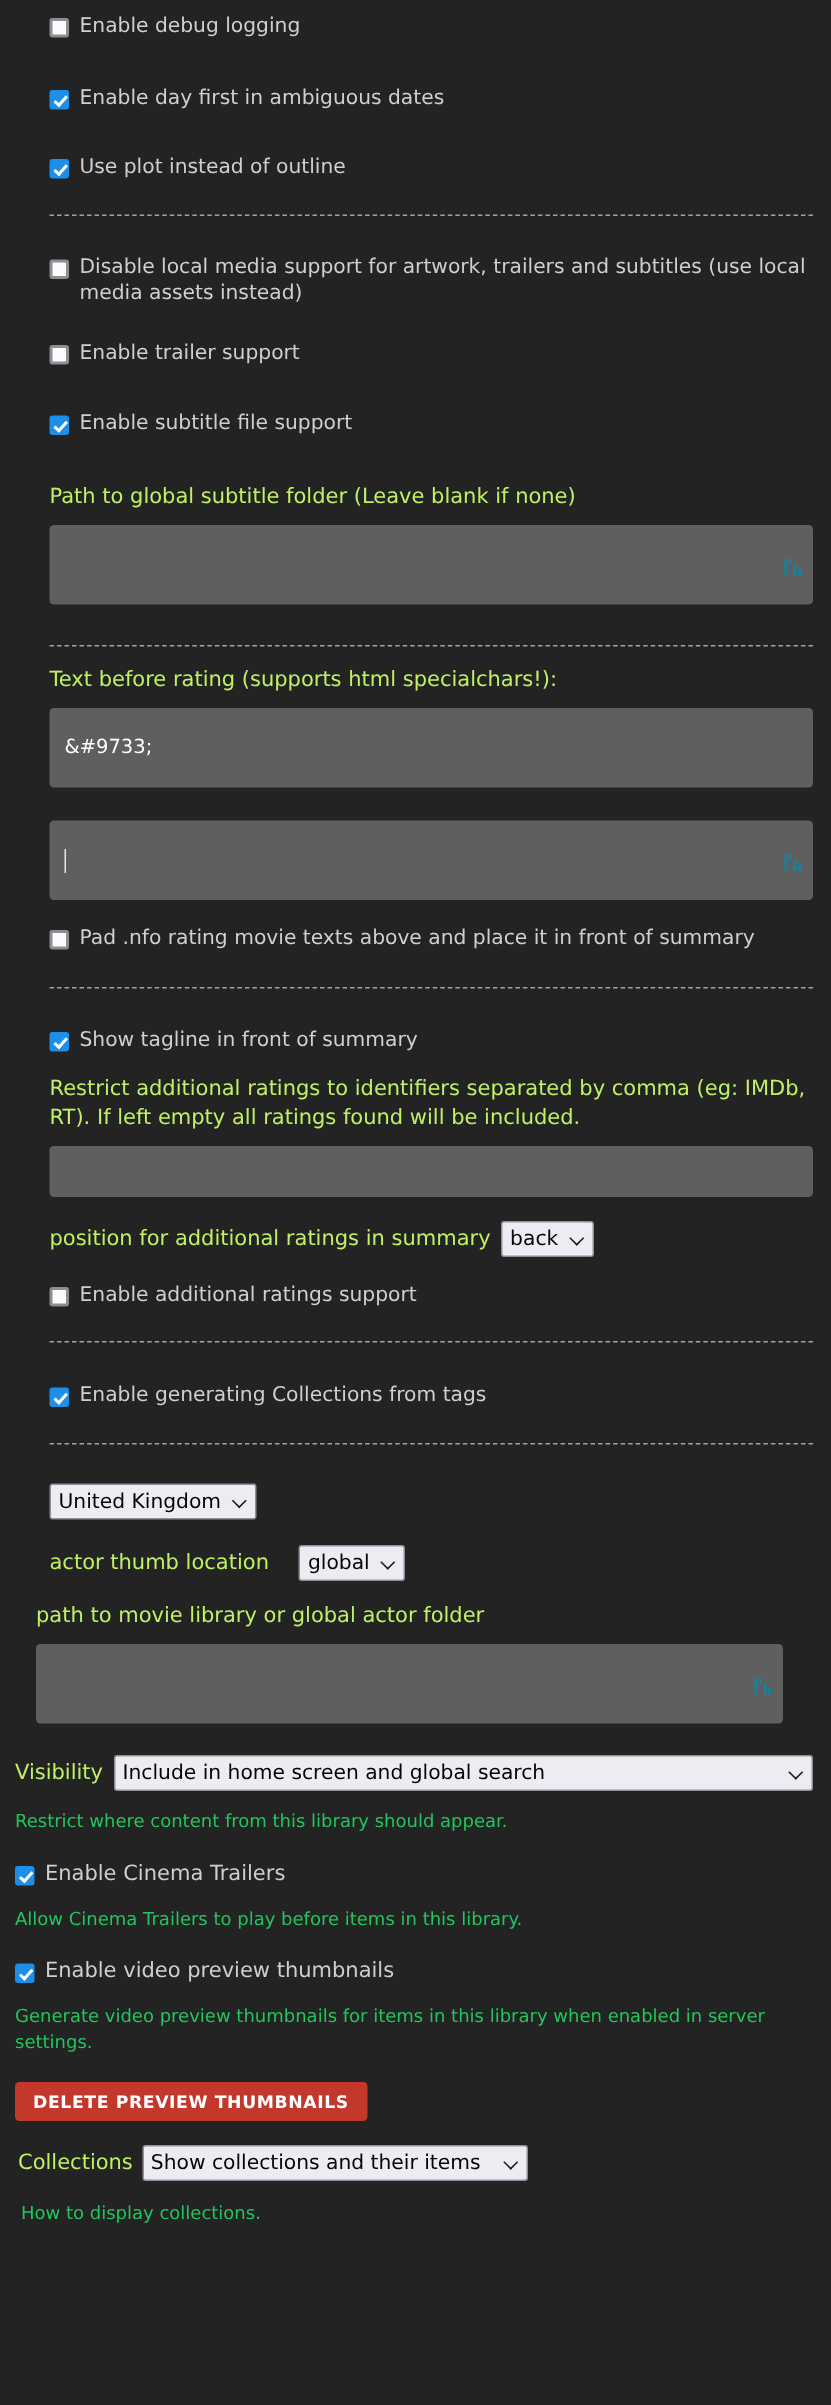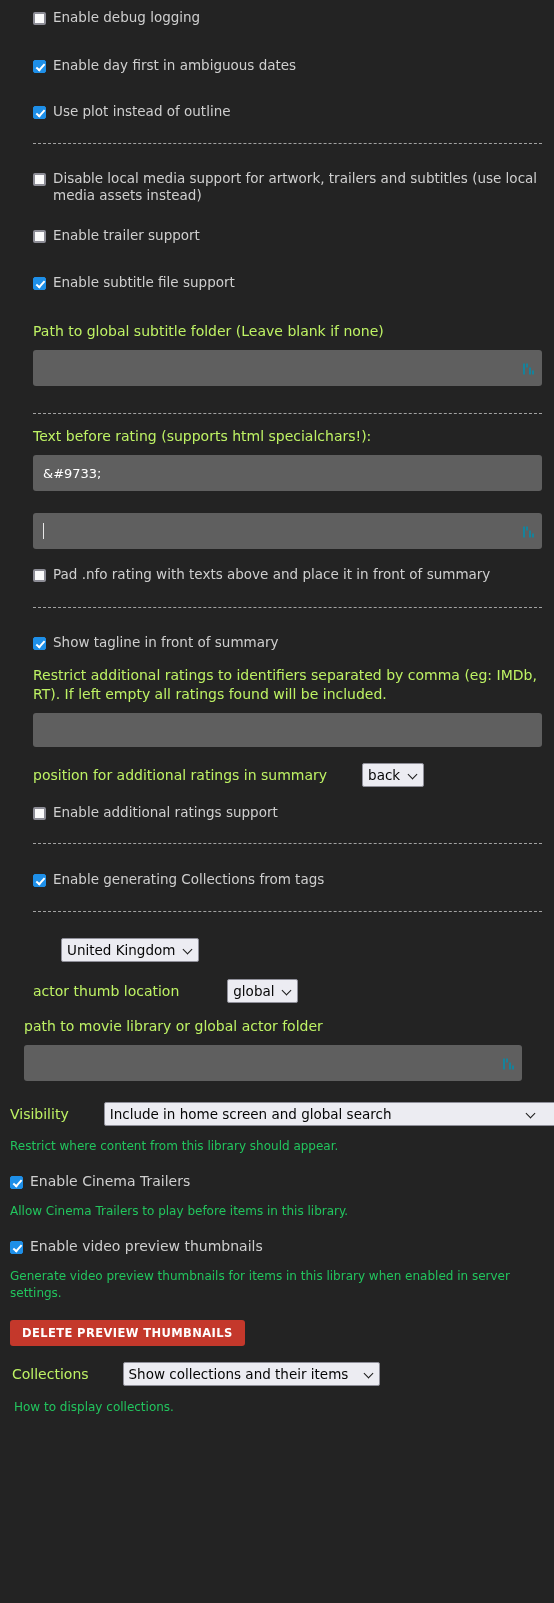--- a/index.html
+++ b/index.html
@@ -27,21 +27,21 @@
     width:3px;height:7px;border:solid #fff;border-width:0 2px 2px 0;
     transform:rotate(42deg);
   }
   .cb-label{font-size:13.5px;line-height:17px;color:#cfcfcf;}
 
   .field-label{font-size:14px;line-height:19px;color:#bef264;}
   .helper{font-size:12px;line-height:17px;color:#22c55e;}
 
   .textbox{
     background:#5f5f5f;border:none;border-radius:3px;
-    height:36px;box-sizing:border-box;
+    height:53px;box-sizing:border-box;
     display:flex;align-items:center;
     padding:0 10px;position:relative;
     font-size:13px;color:#ffffff;
   }
   .textbox .val{white-space:pre;}
   .caret{
     display:inline-block;width:1px;height:16px;background:#e8e8e8;
   }
   .ime{
     position:absolute;right:8px;top:50%;transform:translateY(-50%);
@@ -60,21 +60,20 @@
 
   
   .sel{
     -webkit-appearance:none;appearance:none;
     background:#ececf2;color:#050505;
     border:1px solid #8f8f99;border-radius:2px;
     font-family:"DejaVu Sans","Liberation Sans",sans-serif;
     font-size:13.5px;line-height:16px;
     padding:3px 22px 3px 5px;
     cursor:pointer;
-    margin-left:28px;
   }
   .selwrap{position:relative;display:inline-block;}
   .selwrap::after{
     content:"";position:absolute;right:8px;top:50%;
     width:6px;height:6px;margin-top:-4px;
     border-right:1.6px solid #1a1a1a;border-bottom:1.6px solid #1a1a1a;
     transform:rotate(45deg);pointer-events:none;
   }
   .inline{display:flex;align-items:center;}
 
@@ -192,21 +191,21 @@
           <i></i>
         </span>
     </div>
   </div>
 
   <div style="height:17px"></div>
 
   <div class="pad-plugin">
     <div class="row-check">
       <span class="cb off"></span>
-      <span class="cb-label">Pad .nfo rating with texts above and place it in front of summary</span>
+      <span class="cb-label">Pad .nfo rating movie texts above and place it in front of summary</span>
     </div>
   </div>
 
   <div style="height:24px"></div>
   <div class="divider" style="margin:0 12px 0 33px"></div>
   <div style="height:26px"></div>
 
   <div class="pad-plugin">
     <div class="row-check">
       <span class="cb on"></span>

